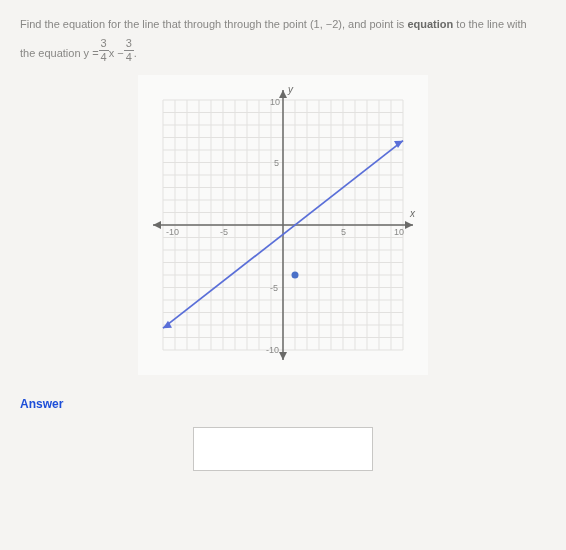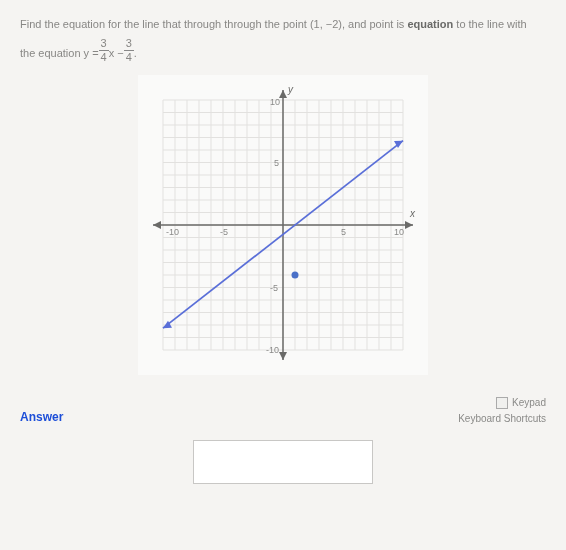--- a/index.html
+++ b/index.html
@@ -168,24 +168,17 @@
       <polygon points="265,65.625 256,66 260,73"></polygon>
       <polygon points="25,253.125 34,252.7 30,245.7"></polygon>
     </g>
 
     <circle cx="157" cy="200" r="3.5" fill="#4a70c8"></circle>
   </svg>
 </div>
 
 <div class="answer-row">
   <div class="answer-label">Answer</div>
-  <div class="key-links">
-    <div class="keypad">
-      <span class="mini-icon"></span>
-      <span>Keypad</span>
-    </div>
-    <div class="shortcut">Keyboard Shortcuts</div>
-  </div>
 </div>
 
 <div class="answer-box-wrap">
   <input type="text" class="answer-box" style="">
 </div>
 
 </body></html>

